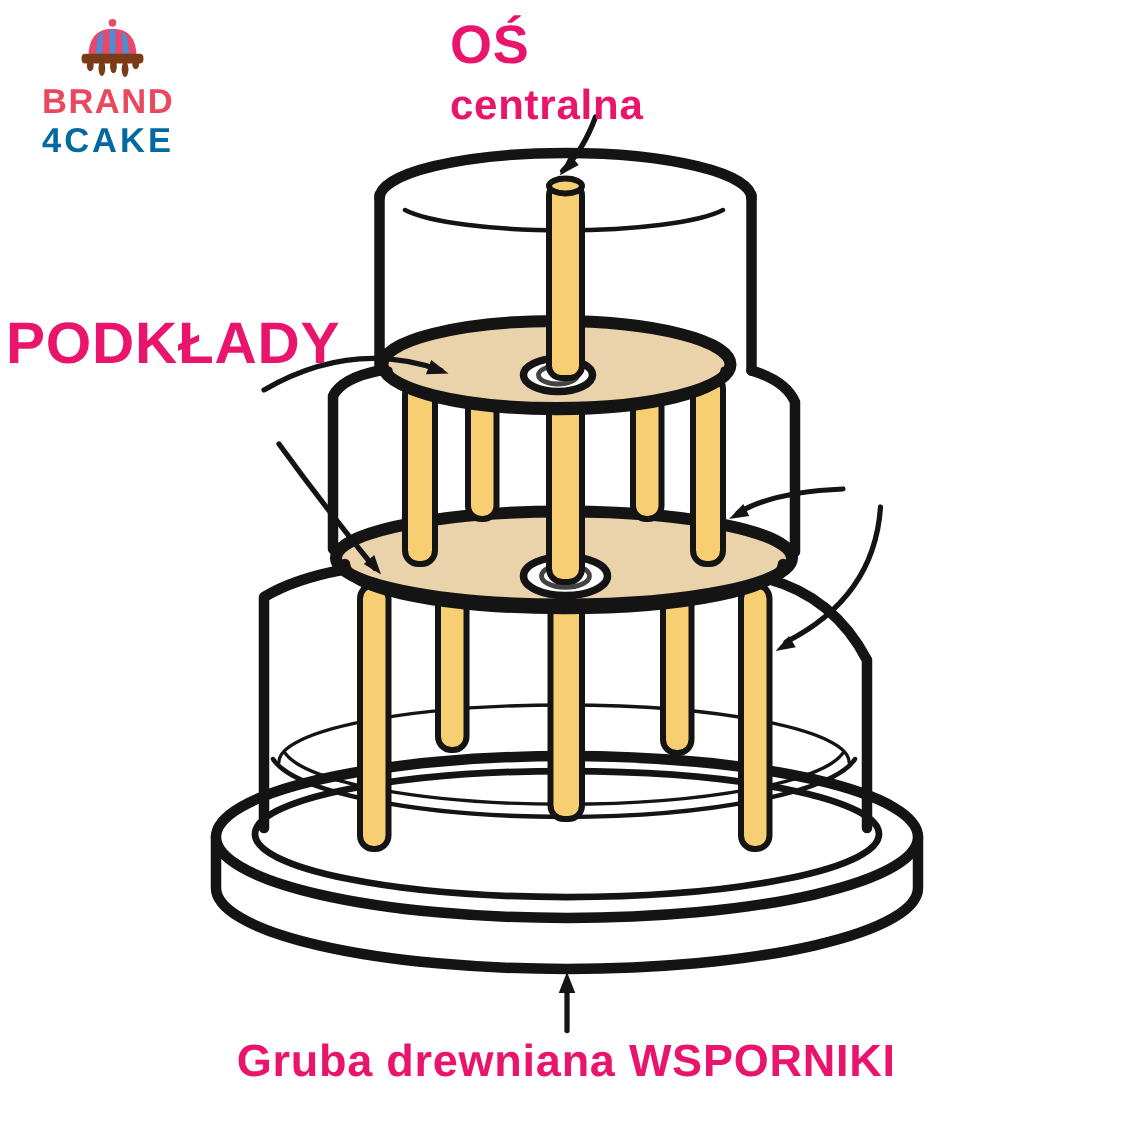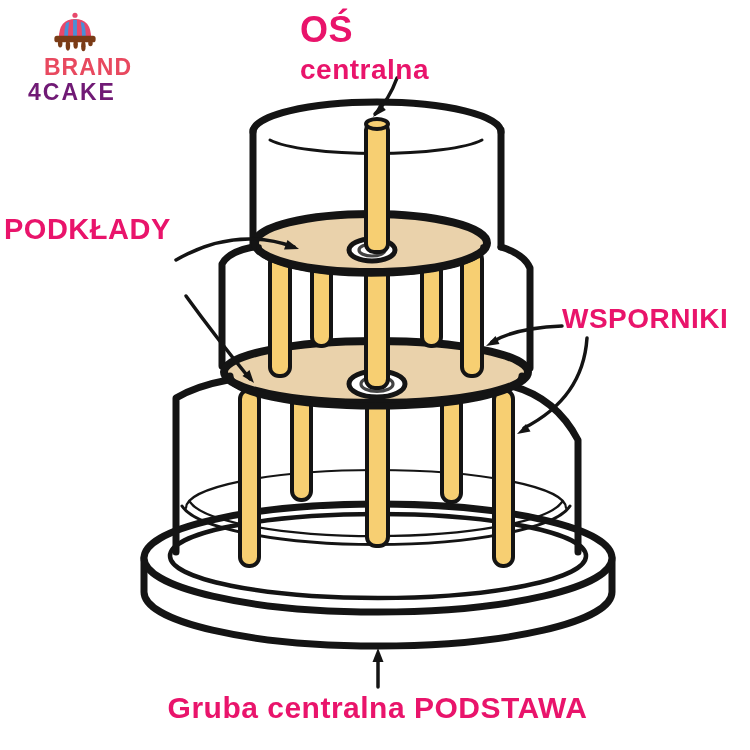--- a/index.html
+++ b/index.html
@@ -15,21 +15,21 @@
   .ring{stroke-width:5;}
   .ring2{stroke-width:3.2;opacity:.8;}
   .midrim{stroke-width:4.5;}
   .thin{stroke-width:3;stroke-linecap:round;}
   .thin2{stroke-width:2.2;stroke-linecap:round;}
   .arrow path.ln{stroke:#141414;stroke-width:3.5;stroke-linecap:round;fill:none;}
   .lbl{position:absolute;font-weight:bold;letter-spacing:.5px;}
   .lbl .ln1,.lbl .ln2{display:block;}
   #label-axis{left:300px;top:10px;width:170px;text-align:left;font-size:36px;line-height:40px;}
   #label-axis .ln2{font-size:28px;}
-  #label-boards{left:4px;top:210px;font-size:29px;line-height:39px;}
+  #label-boards{left:4px;top:210px;font-size:39px;line-height:39px;}
   #label-supports{left:562px;top:303px;font-size:28px;}
   #label-base{left:10px;top:691px;width:735px;text-align:center;font-size:30px;}
   #logo{position:absolute;left:28px;top:10px;width:110px;text-align:left;line-height:23px;}
   #logo .brand{font-size:23px;font-weight:bold;letter-spacing:1px;}
   #logo .cake4{font-size:23px;font-weight:bold;letter-spacing:2px;}
   #logo-icon{display:block;margin-left:18px;margin-bottom:2px;}
 </style>
 </head>
 <body>
 
@@ -123,30 +123,29 @@
       <path d="M 54,18 Q 56,30 56,44 L 62,44 Q 62,30 59,20 Z" fill="#4a8fd6"></path>
       <g fill="#7a3b16">
         <rect x="13" y="40" width="64" height="10" rx="4"></rect>
         <ellipse cx="22" cy="52" rx="3.5" ry="6"></ellipse>
         <ellipse cx="34" cy="55" rx="3.5" ry="8"></ellipse>
         <ellipse cx="46" cy="53" rx="3.5" ry="7"></ellipse>
         <ellipse cx="58" cy="56" rx="3.5" ry="8"></ellipse>
         <ellipse cx="69" cy="51" rx="3.5" ry="5"></ellipse>
       </g>
     </svg>
-    <span class="brand" style="color: rgb(232, 73, 95); margin-left: 16px;">BRAND</span>
-    <span class="cake4" style="color: #701a75;">4CAKE</span>
+    <span class="brand" style="color: rgb(232, 73, 95);">BRAND</span>
+    <span class="cake4" style="color: #0369a1;">4CAKE</span>
   </div>
 
   <div class="lbl" id="label-axis" style="color: rgb(233, 20, 107);">
     <span class="ln1">OŚ</span>
     <span class="ln2">centralna</span>
   </div>
 
   <div class="lbl" id="label-boards" style="color: rgb(233, 20, 107);">
     <span class="ln1">PODKŁADY</span>
   </div>
 
-  <div class="lbl" id="label-supports" style="color: rgb(233, 20, 107);">WSPORNIKI</div>
 
-  <div class="lbl" id="label-base" style="color: rgb(233, 20, 107);">Gruba centralna PODSTAWA</div>
+  <div class="lbl" id="label-base" style="color: rgb(233, 20, 107);">Gruba drewniana WSPORNIKI</div>
 
 </div>
 
 </body></html>

